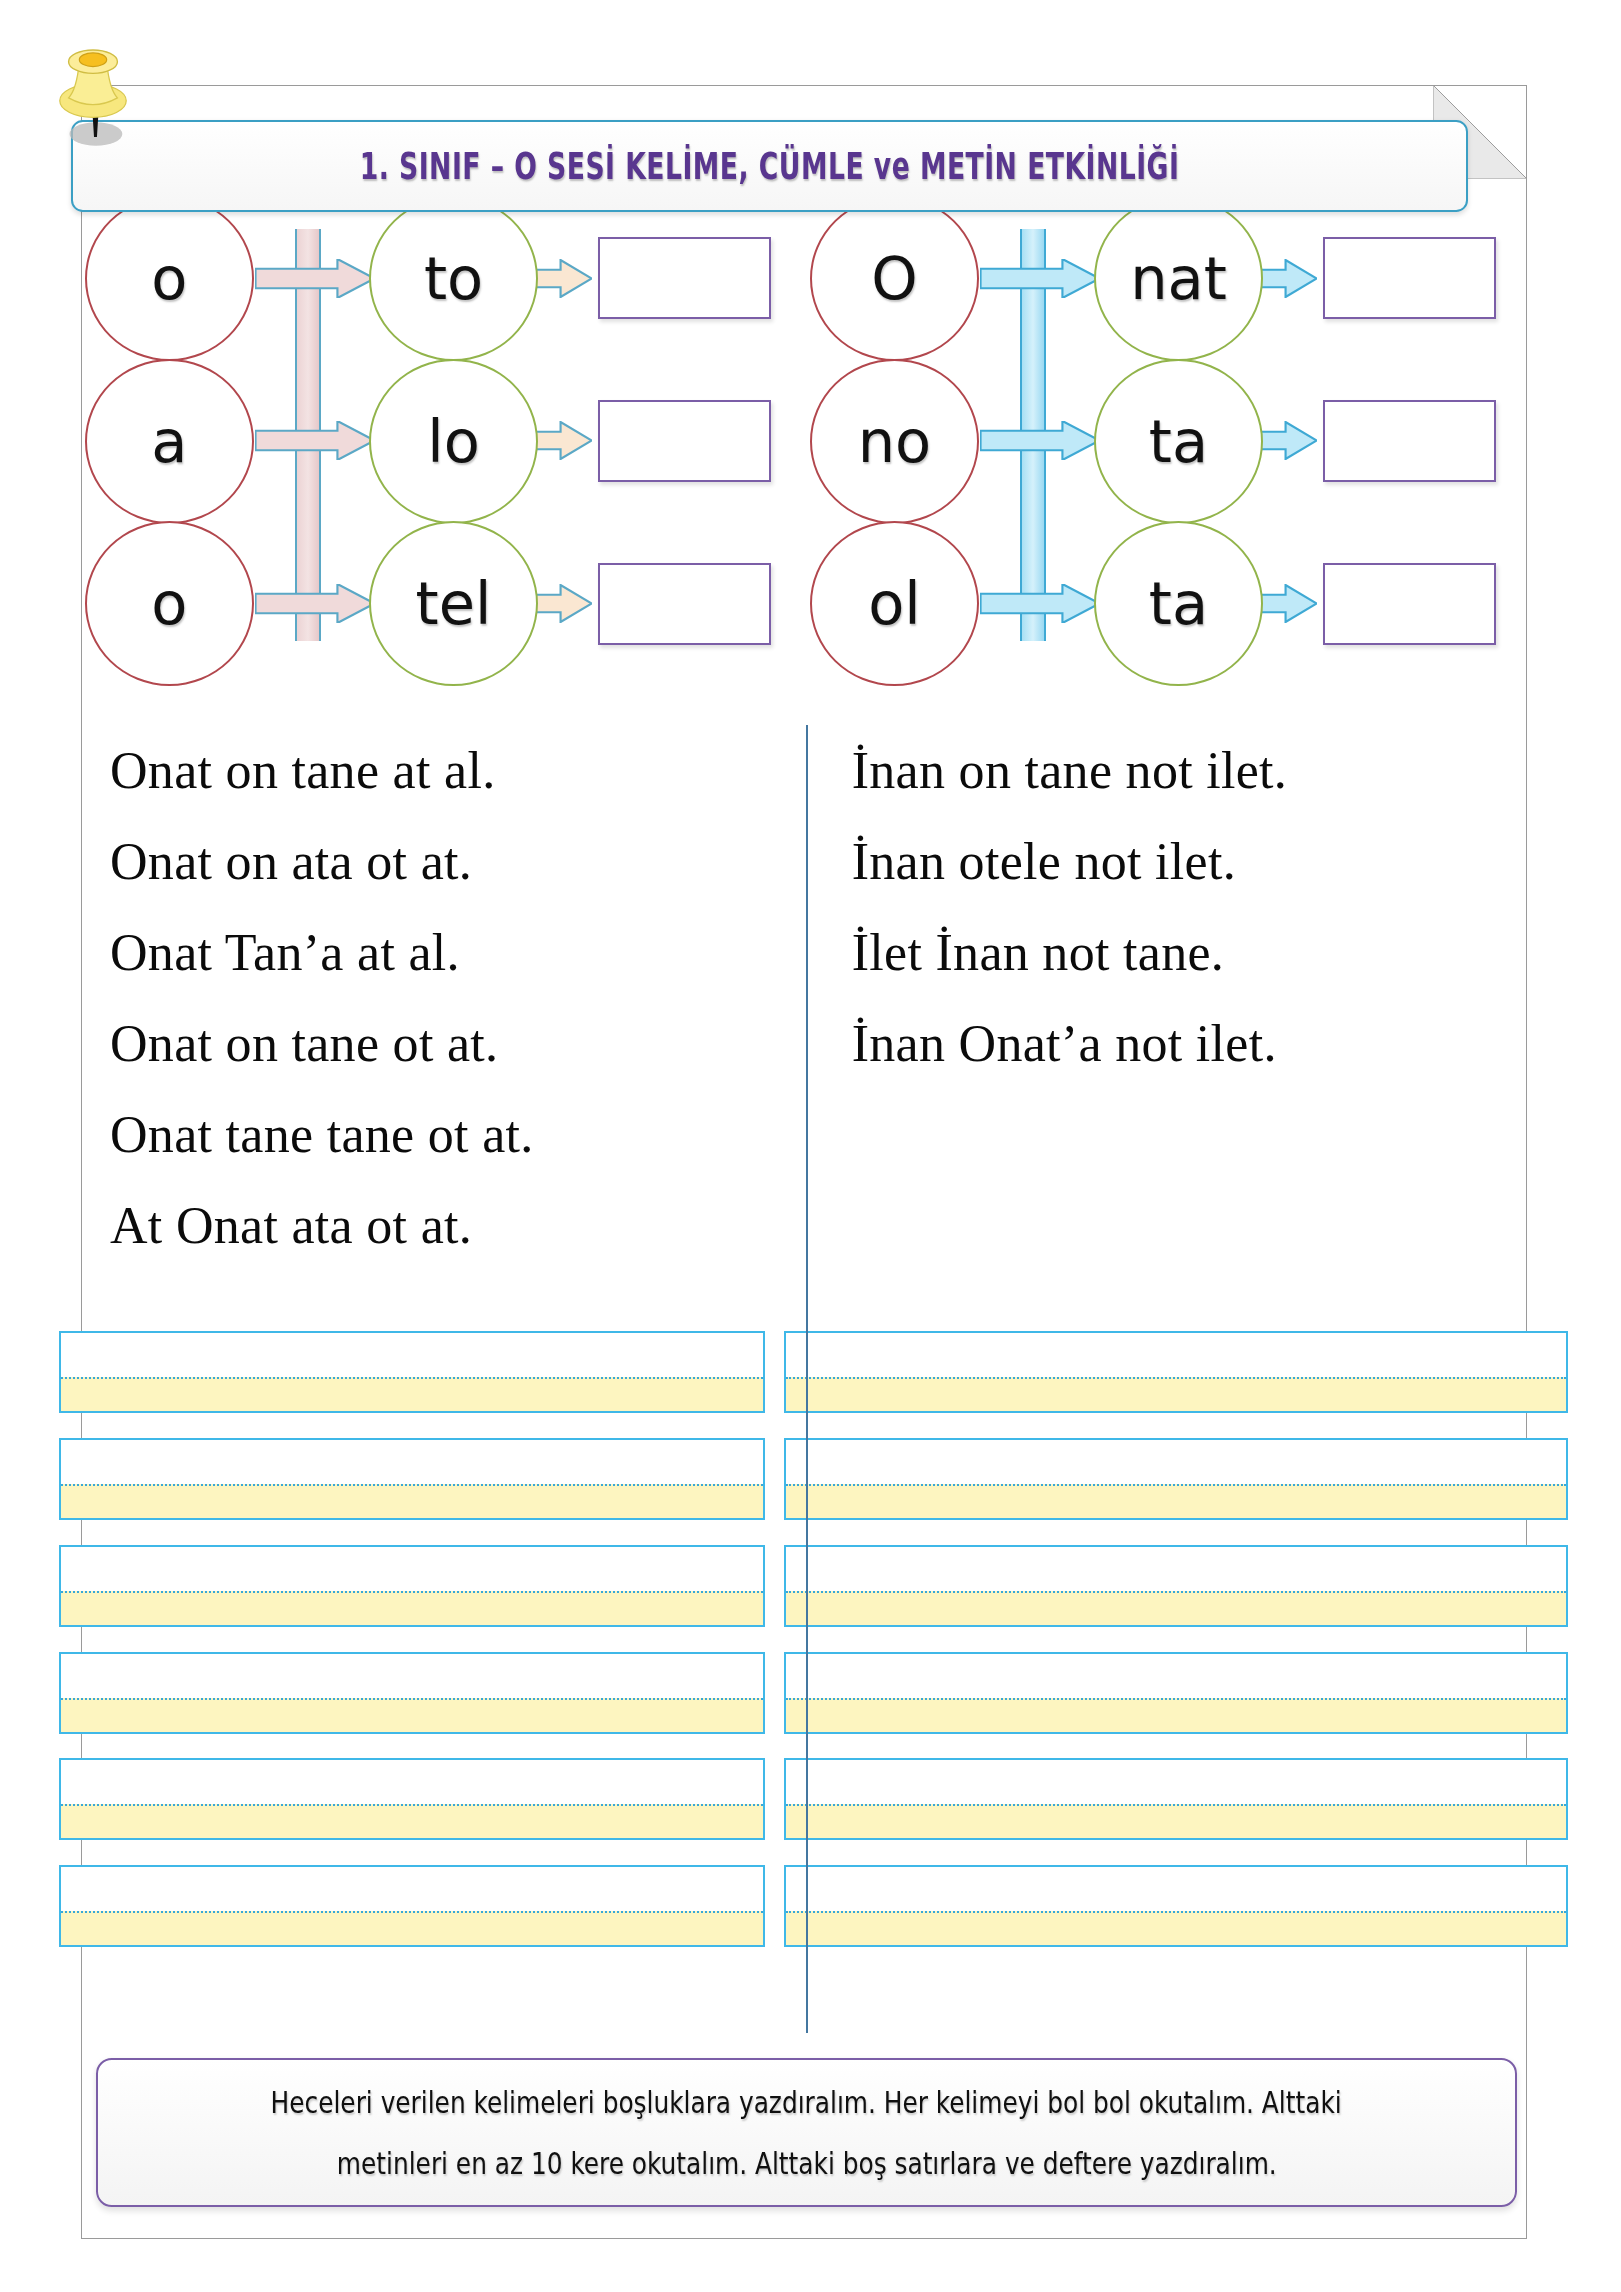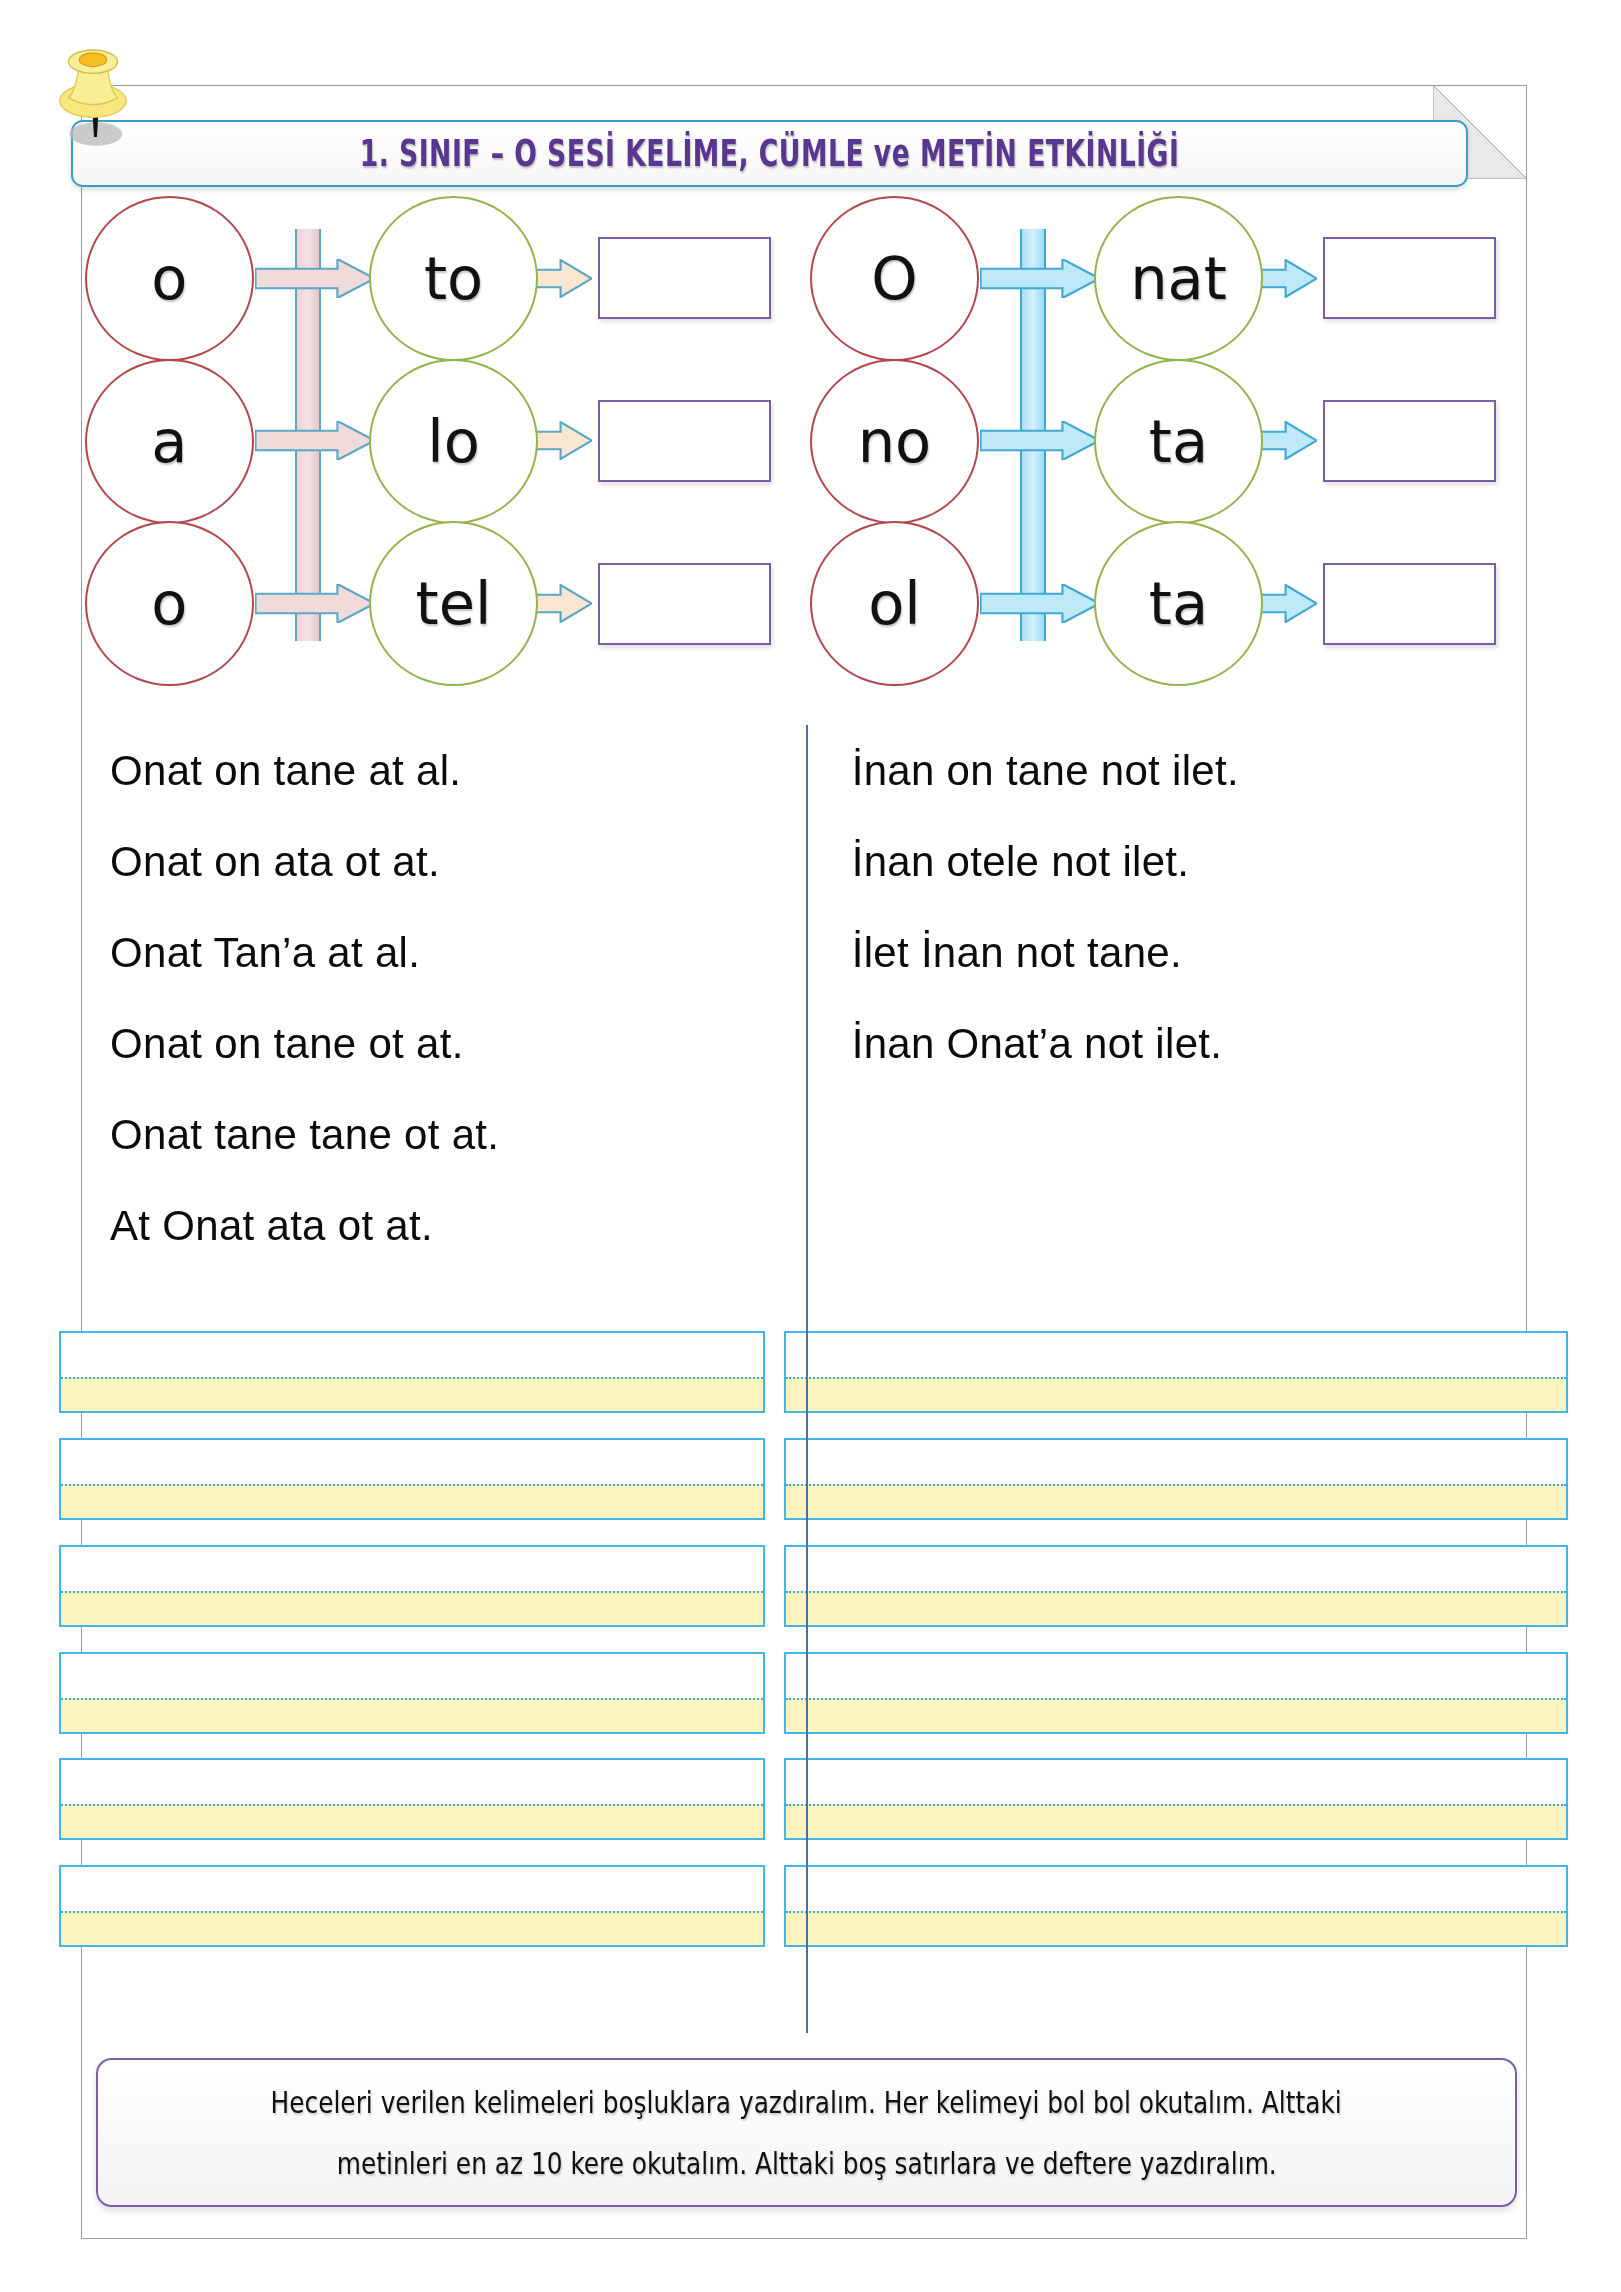--- a/index.html
+++ b/index.html
@@ -41,21 +41,21 @@
     position: absolute;
     left: 51px; top: 29px;
     width: 84px; height: 123px;
     z-index: 40;
   }
 
   
   .title-bar {
     position: absolute;
     left: 71px; top: 120px;
-    width: 1397px; height: 67px;
+    width: 1397px; height: 92px;
     border: 2.9px solid #3b9fc4;
     border-radius: 11.8px;
     background: linear-gradient(#ffffff, #f6f6f6);
     box-shadow: 0 2.9px 4.9px rgba(0,0,0,0.13);
     z-index: 30;
   }
   .title-text {
     position: absolute;
     left: 0; top: 0;
     width: 100%; height: 100%;
@@ -154,22 +154,22 @@
     left: 725px; top: 0px;
     width: 2px; height: 1308px;
     background: #4477a0;
     z-index: 2;
   }
   .sent-col { position: absolute; top: 0; width: 686px; }
   .sent-col.left  { left: 29px; }
   .sent-col.right { left: 755px; }
 
   .sentence {
-    font-family: Liberation Sans, sans-serif;
-    font-size: 42px;
+    font-family: Liberation Serif, serif;
+    font-size: 52px;
     line-height: 91px;
     color: #0b0b0b;
     white-space: nowrap;
     font-weight: 300;
     letter-spacing: 0.3px;
   }
   .sent-col.right .sentence { padding-left: 15.7px; }
 
   
   .lines-area {

